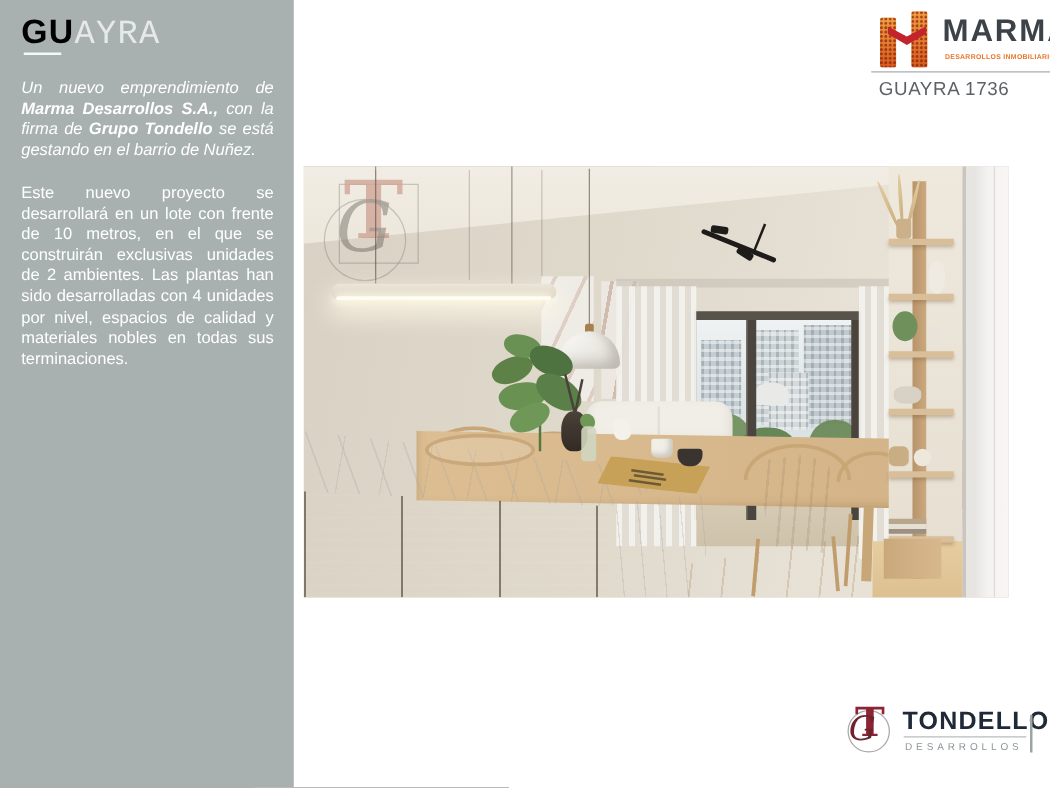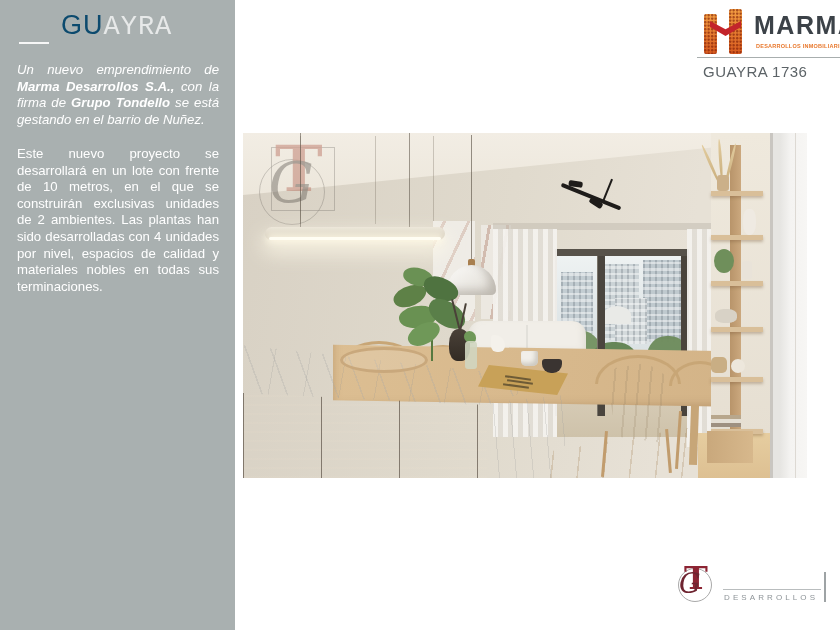--- a/index.html
+++ b/index.html
@@ -3,21 +3,21 @@
 <meta charset="utf-8">
 <style>
   html,body{margin:0;padding:0;background:#888;}
   #canvas{position:relative;width:840px;height:630px;background:#ffffff;overflow:hidden;
           font-family:"Liberation Sans",sans-serif;margin:0 auto;}
   .ab{position:absolute;}
 
   
   #sidebar{left:0;top:0;width:235px;height:630px;background:#A9B0B0;color:#fff;}
   #sb-title{left:17px;top:12px;font-size:27px;letter-spacing:1px;line-height:1;}
-  #sb-title .b{font-weight:400;color:#0c4a6e;margin-left:44px;}
+  #sb-title .b{font-weight:700;color:#000000;}
   #sb-title .l{font-weight:400;color:rgba(255,255,255,.72);font-family:Liberation Mono, monospace;}
   #sb-underline{left:19px;top:42px;width:30px;height:2px;background:rgba(255,255,255,.9);}
   .sb-par{left:17px;width:202px;font-size:13.2px;line-height:16.6px;color:#fff;text-align:justify;}
   #sb-p1{top:62px;font-style:italic;}
   #sb-p2{top:146px;}
   .bold{font-weight:700;}
 
   
   #marma{left:693px;top:0;width:147px;height:90px;}
   #marma-icon{left:10px;top:8px;width:46px;height:48px;}
@@ -390,18 +390,19 @@
     <div id="cu2" class="ab cutl"></div>
     <div id="cu3" class="ab cutl"></div>
     <div id="mug" class="ab"></div>
     <div id="bowl" class="ab"></div>
   </div>
 
   <div id="tondello" class="ab">
     <div id="ton-circle" class="ab"></div>
     <div class="ab ton-t">T</div>
     <div class="ab ton-g">G</div>
+    <div id="ton-name" class="ab">TONDELLO</div>
     <div id="ton-rule" class="ab"></div>
     <div id="ton-tag" class="ab">DESARROLLOS</div>
     <div id="ton-vline" class="ab"></div>
   </div>
 
 </div>
 
 </body></html>

